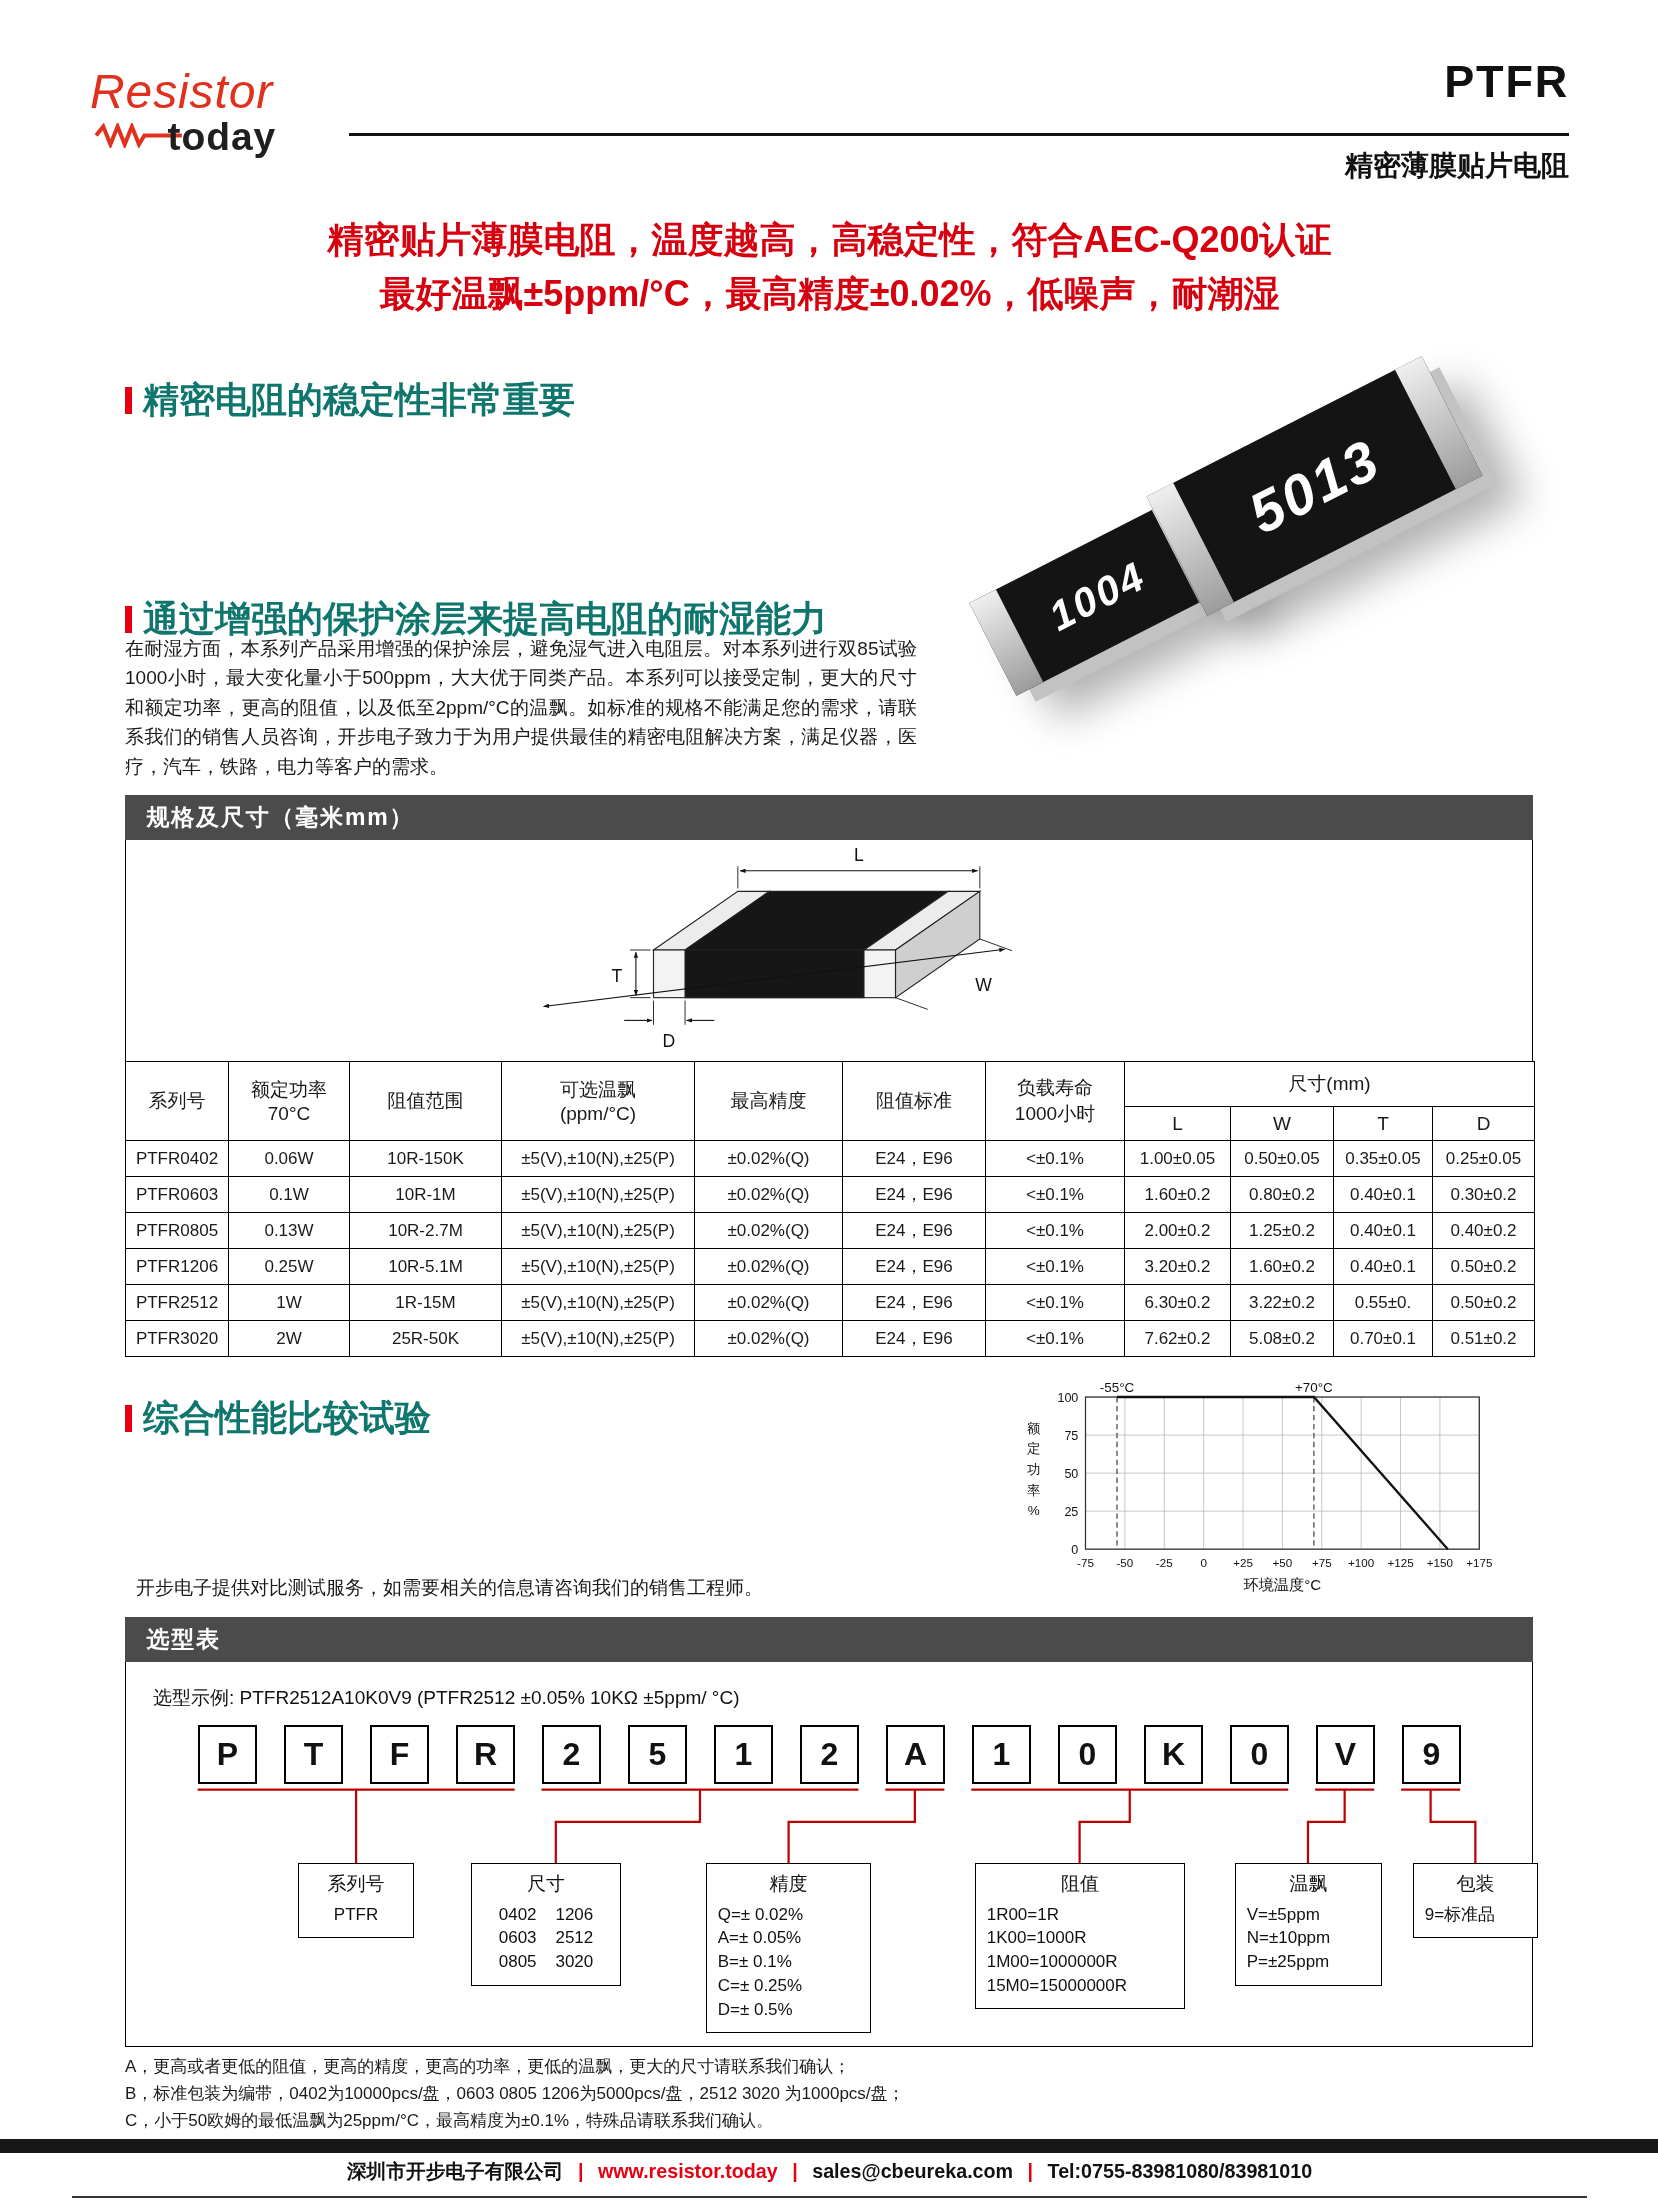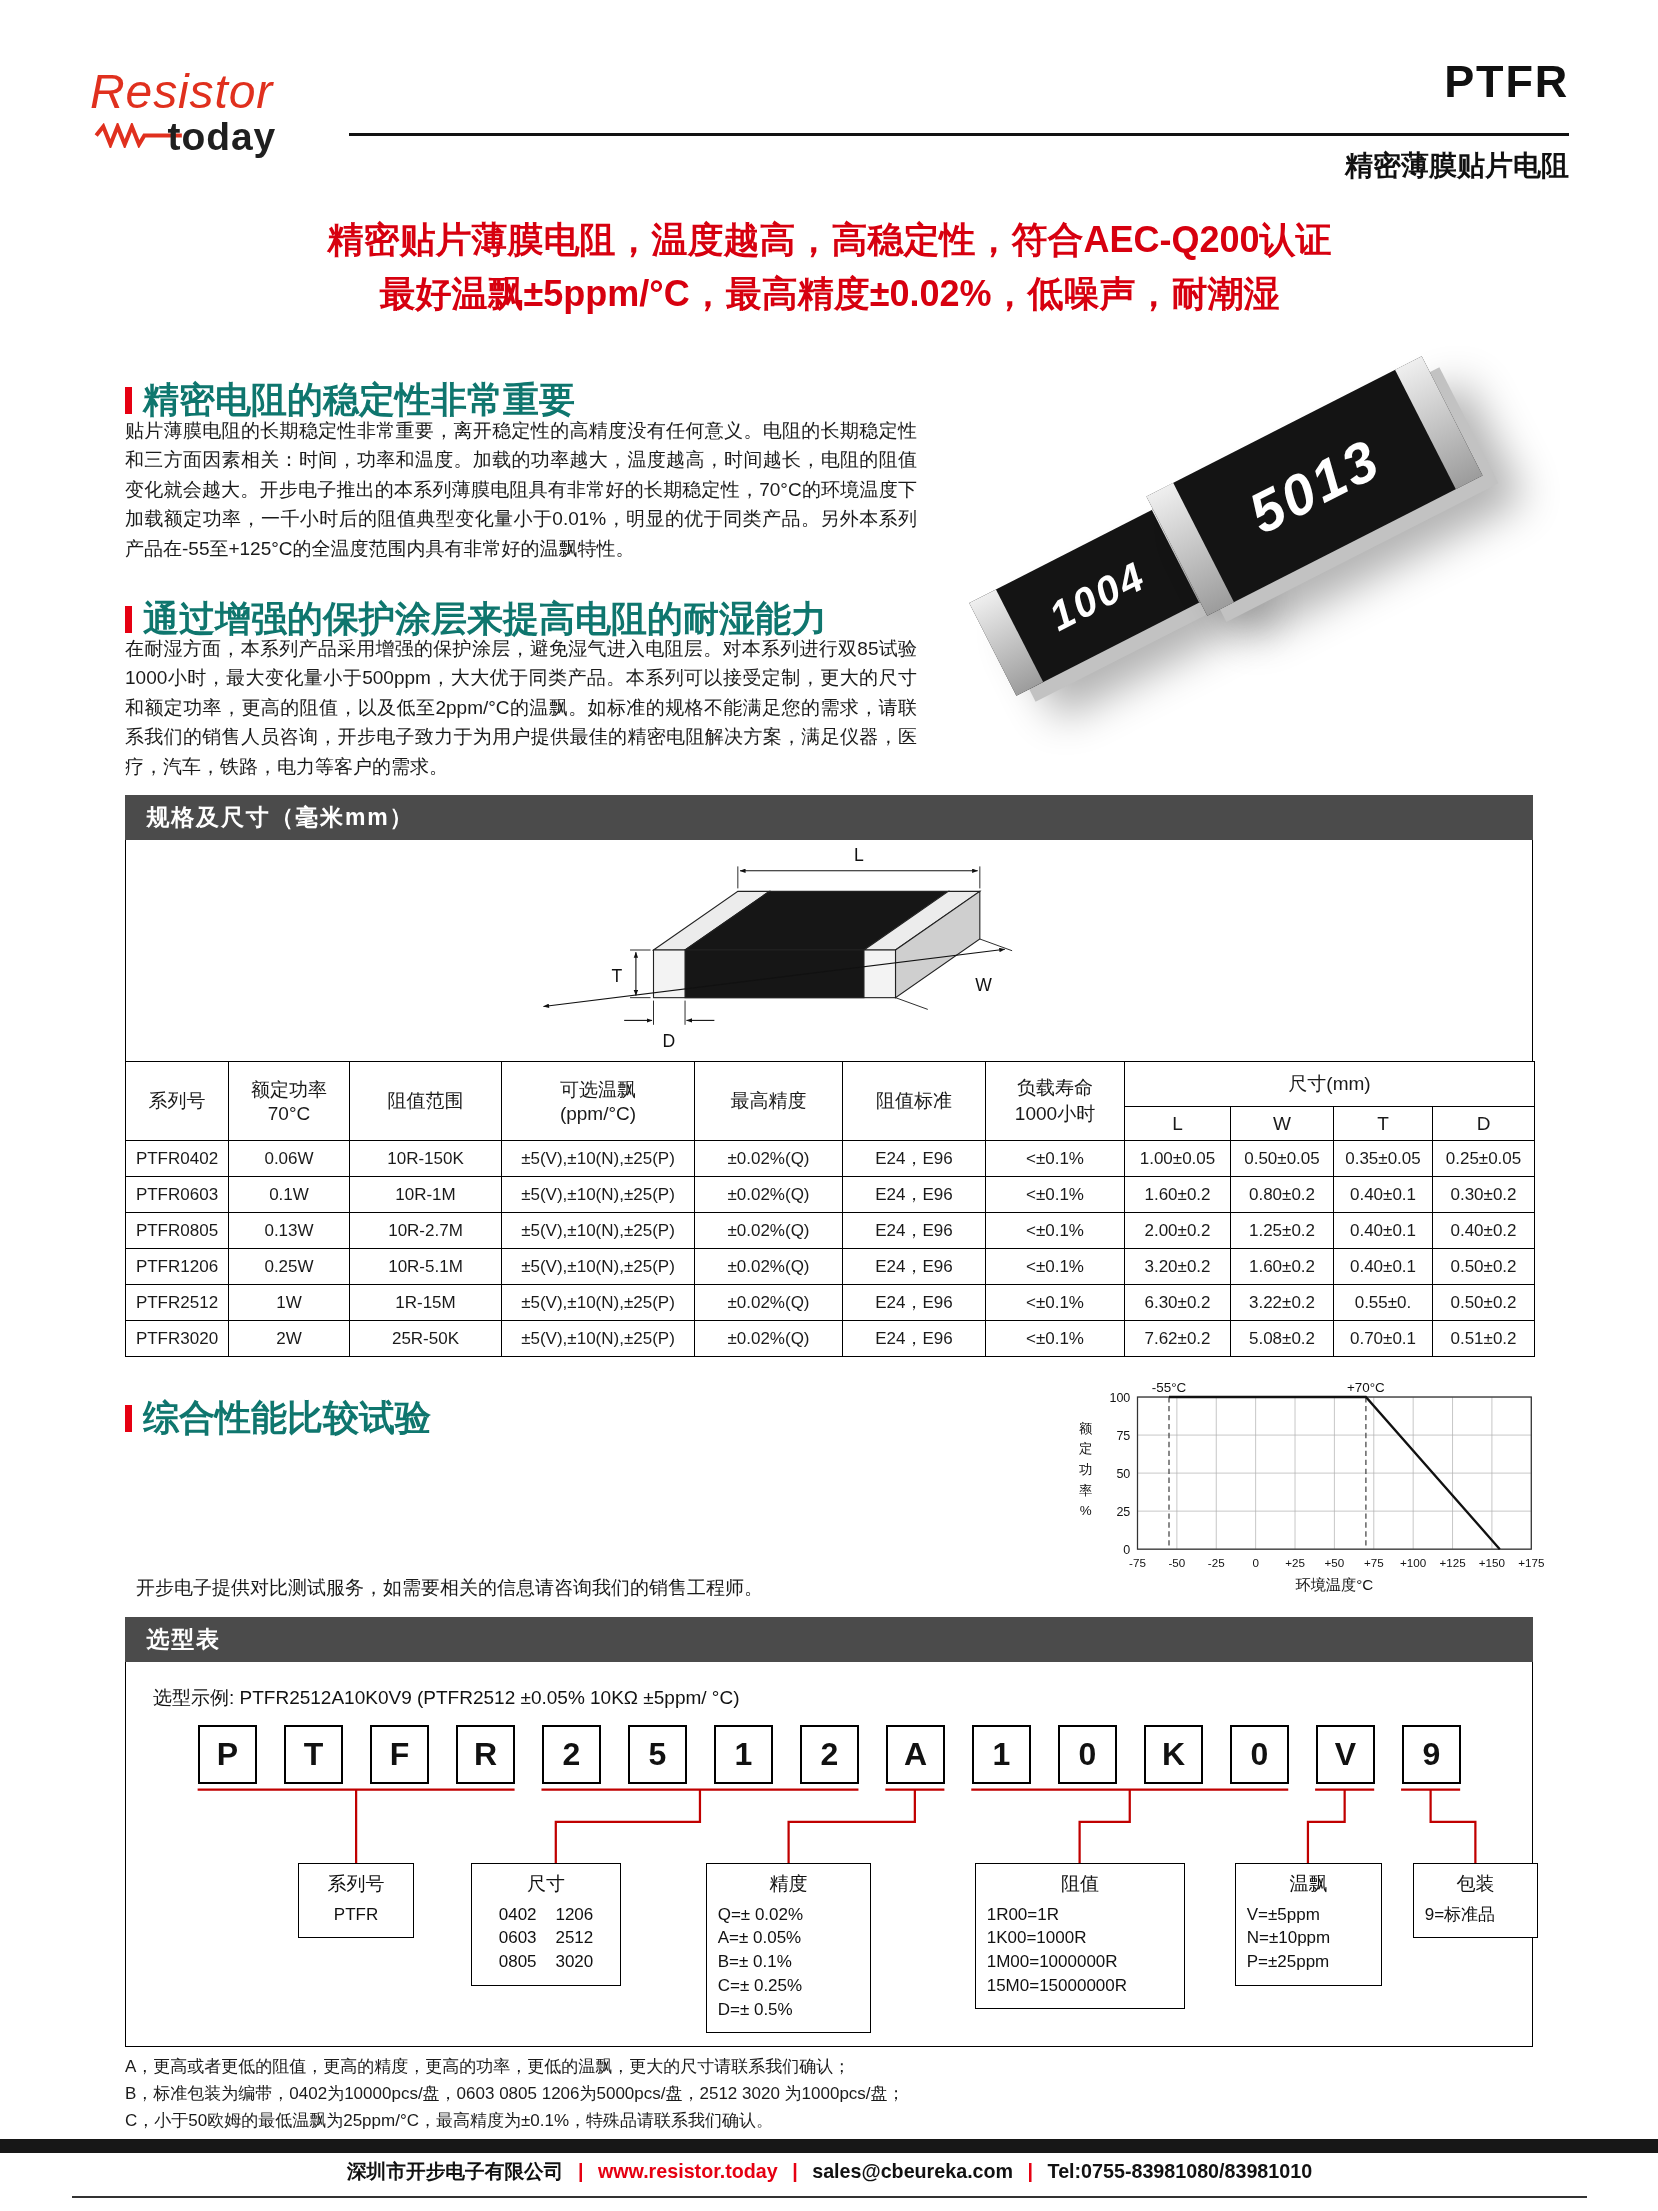--- a/index.html
+++ b/index.html
@@ -53,21 +53,21 @@
   .spec-table thead th { font-size:19px; font-weight:normal; padding:3.6px 1.8px; }
   .spec-table .th-sub { font-size:19px; }
   .spec-table tbody td { font-size:17px; height:36px; padding:1.8px; }
   .spec-table thead tr:first-child th { height:45px; }
   .spec-table thead tr:last-child  th { height:34px; }
 
   
   #perf-title { left:125px; top:1394px; }
   #perf-body1 { left:136px; top:1435px; width:806px; }
   #perf-body2 { left:136px; top:1573px; width:806px; }
-  #chart { position:absolute; left:1048px; top:1379px; width:537px; height:224px; }
+  #chart { position:absolute; left:996px; top:1379px; width:537px; height:224px; }
 
   
   #selection { position:absolute; left:125px; top:1617px; width:1408px; }
   #selection-inner { position:relative; border:0.9px solid #000; border-top:none; height:385px; background:#fff; }
   #selection-example { position:absolute; left:27px; top:23px; font-size:19px; color:#111; }
   #part-code-row { position:absolute; left:72px; top:63px; display:flex; gap:27px; }
   .code-box { width:59px; height:59px; border:2.2px solid #000; display:flex; align-items:center;
               justify-content:center; font-size:32px; font-weight:bold; color:#111; background:#fff; }
   #connectors { position:absolute; left:0; top:124px; }
   .expl-box { position:absolute; top:201px; border:1.8px solid #000; background:#fff; padding:7.2px 10.7px 10.7px; }
@@ -112,21 +112,20 @@
 
   <div id="headline">
     <div>精密贴片薄膜电阻，温度越高，高稳定性，符合AEC-Q200认证</div>
     <div>最好温飘±5ppm/°C，最高精度±0.02%，低噪声，耐潮湿</div>
   </div>
 
   <div class="sec-title" id="sec1-title">
     <span class="marker"></span>
     <span>精密电阻的稳定性非常重要</span>
   </div>
-  <div class="body-text" id="sec1-body">贴片薄膜电阻的长期稳定性非常重要，离开稳定性的高精度没有任何意义。电阻的长期稳定性和三方面因素相关：时间，功率和温度。加载的功率越大，温度越高，时间越长，电阻的阻值变化就会越大。开步电子推出的本系列薄膜电阻具有非常好的长期稳定性，70°C的环境温度下加载额定功率，一千小时后的阻值典型变化量小于0.01%，明显的优于同类产品。另外本系列产品在-55至+125°C的全温度范围内具有非常好的温飘特性。</div>
 
   <div id="photo">
     <div class="chip" id="chip-small">
       <span class="cap"></span>
       <span class="chip-code">1004</span>
       <span class="cap"></span>
     </div>
     <div class="chip" id="chip-large">
       <span class="cap"></span>
       <span class="chip-code">5013</span>

